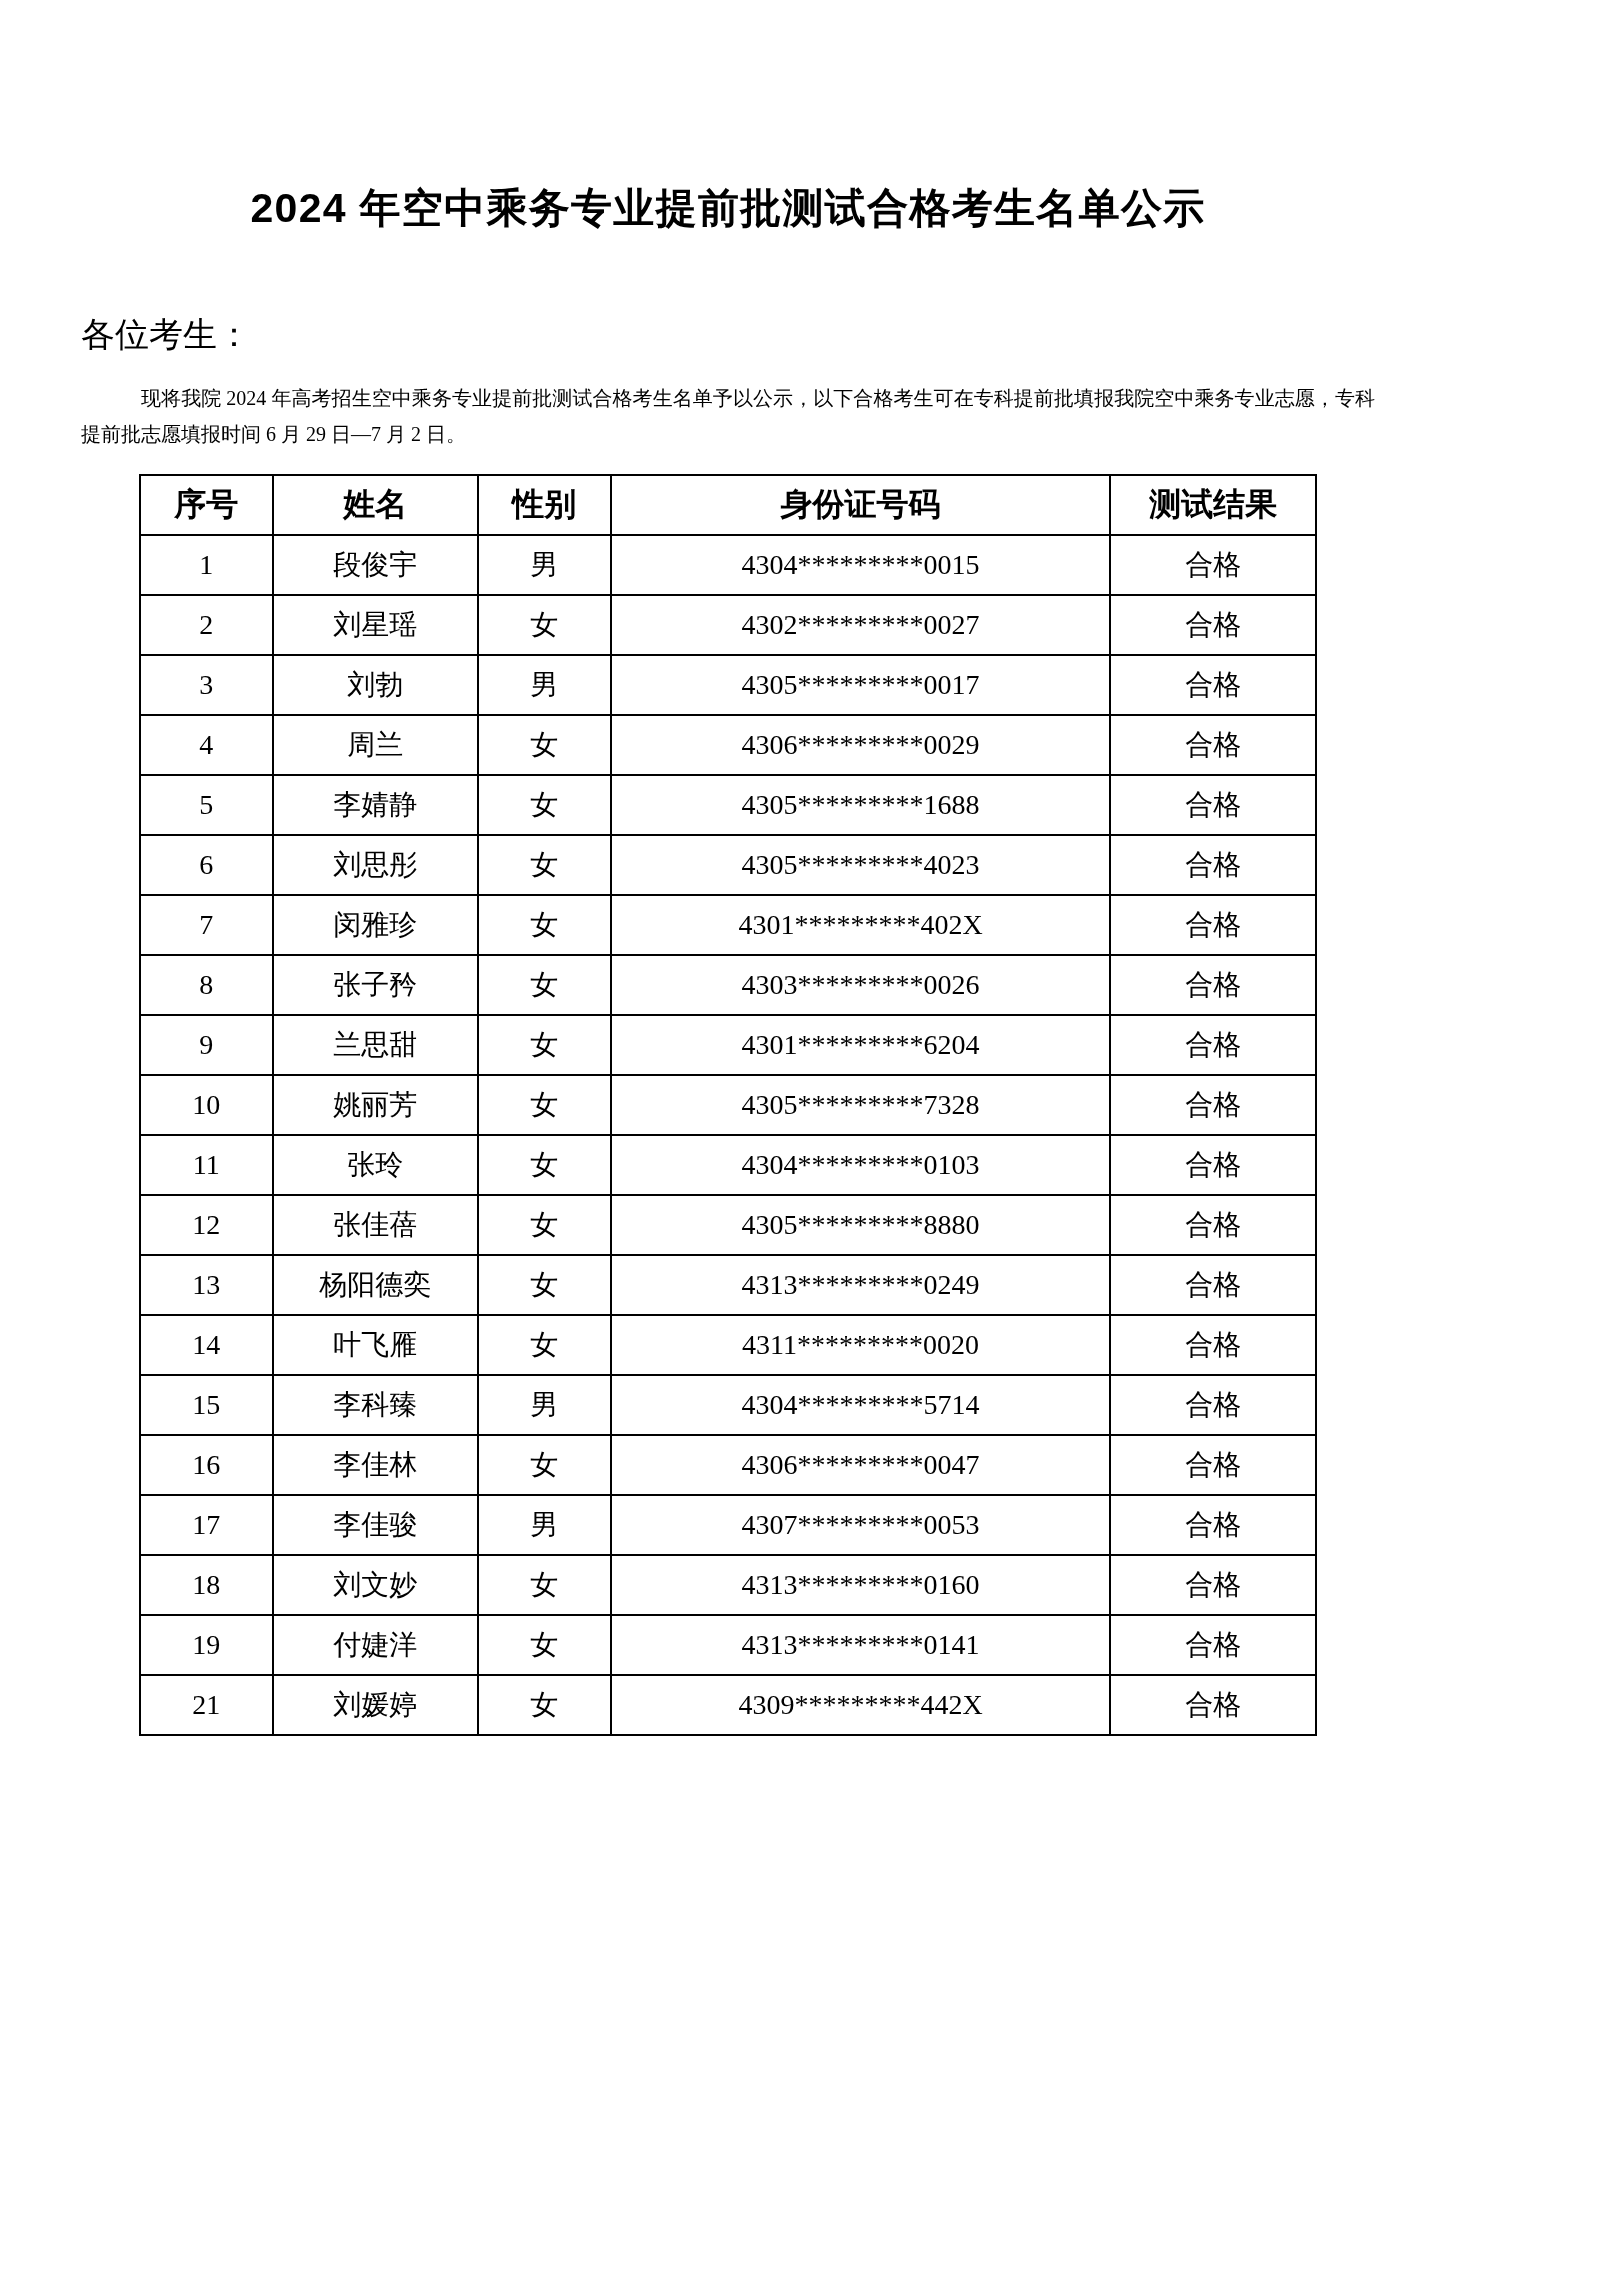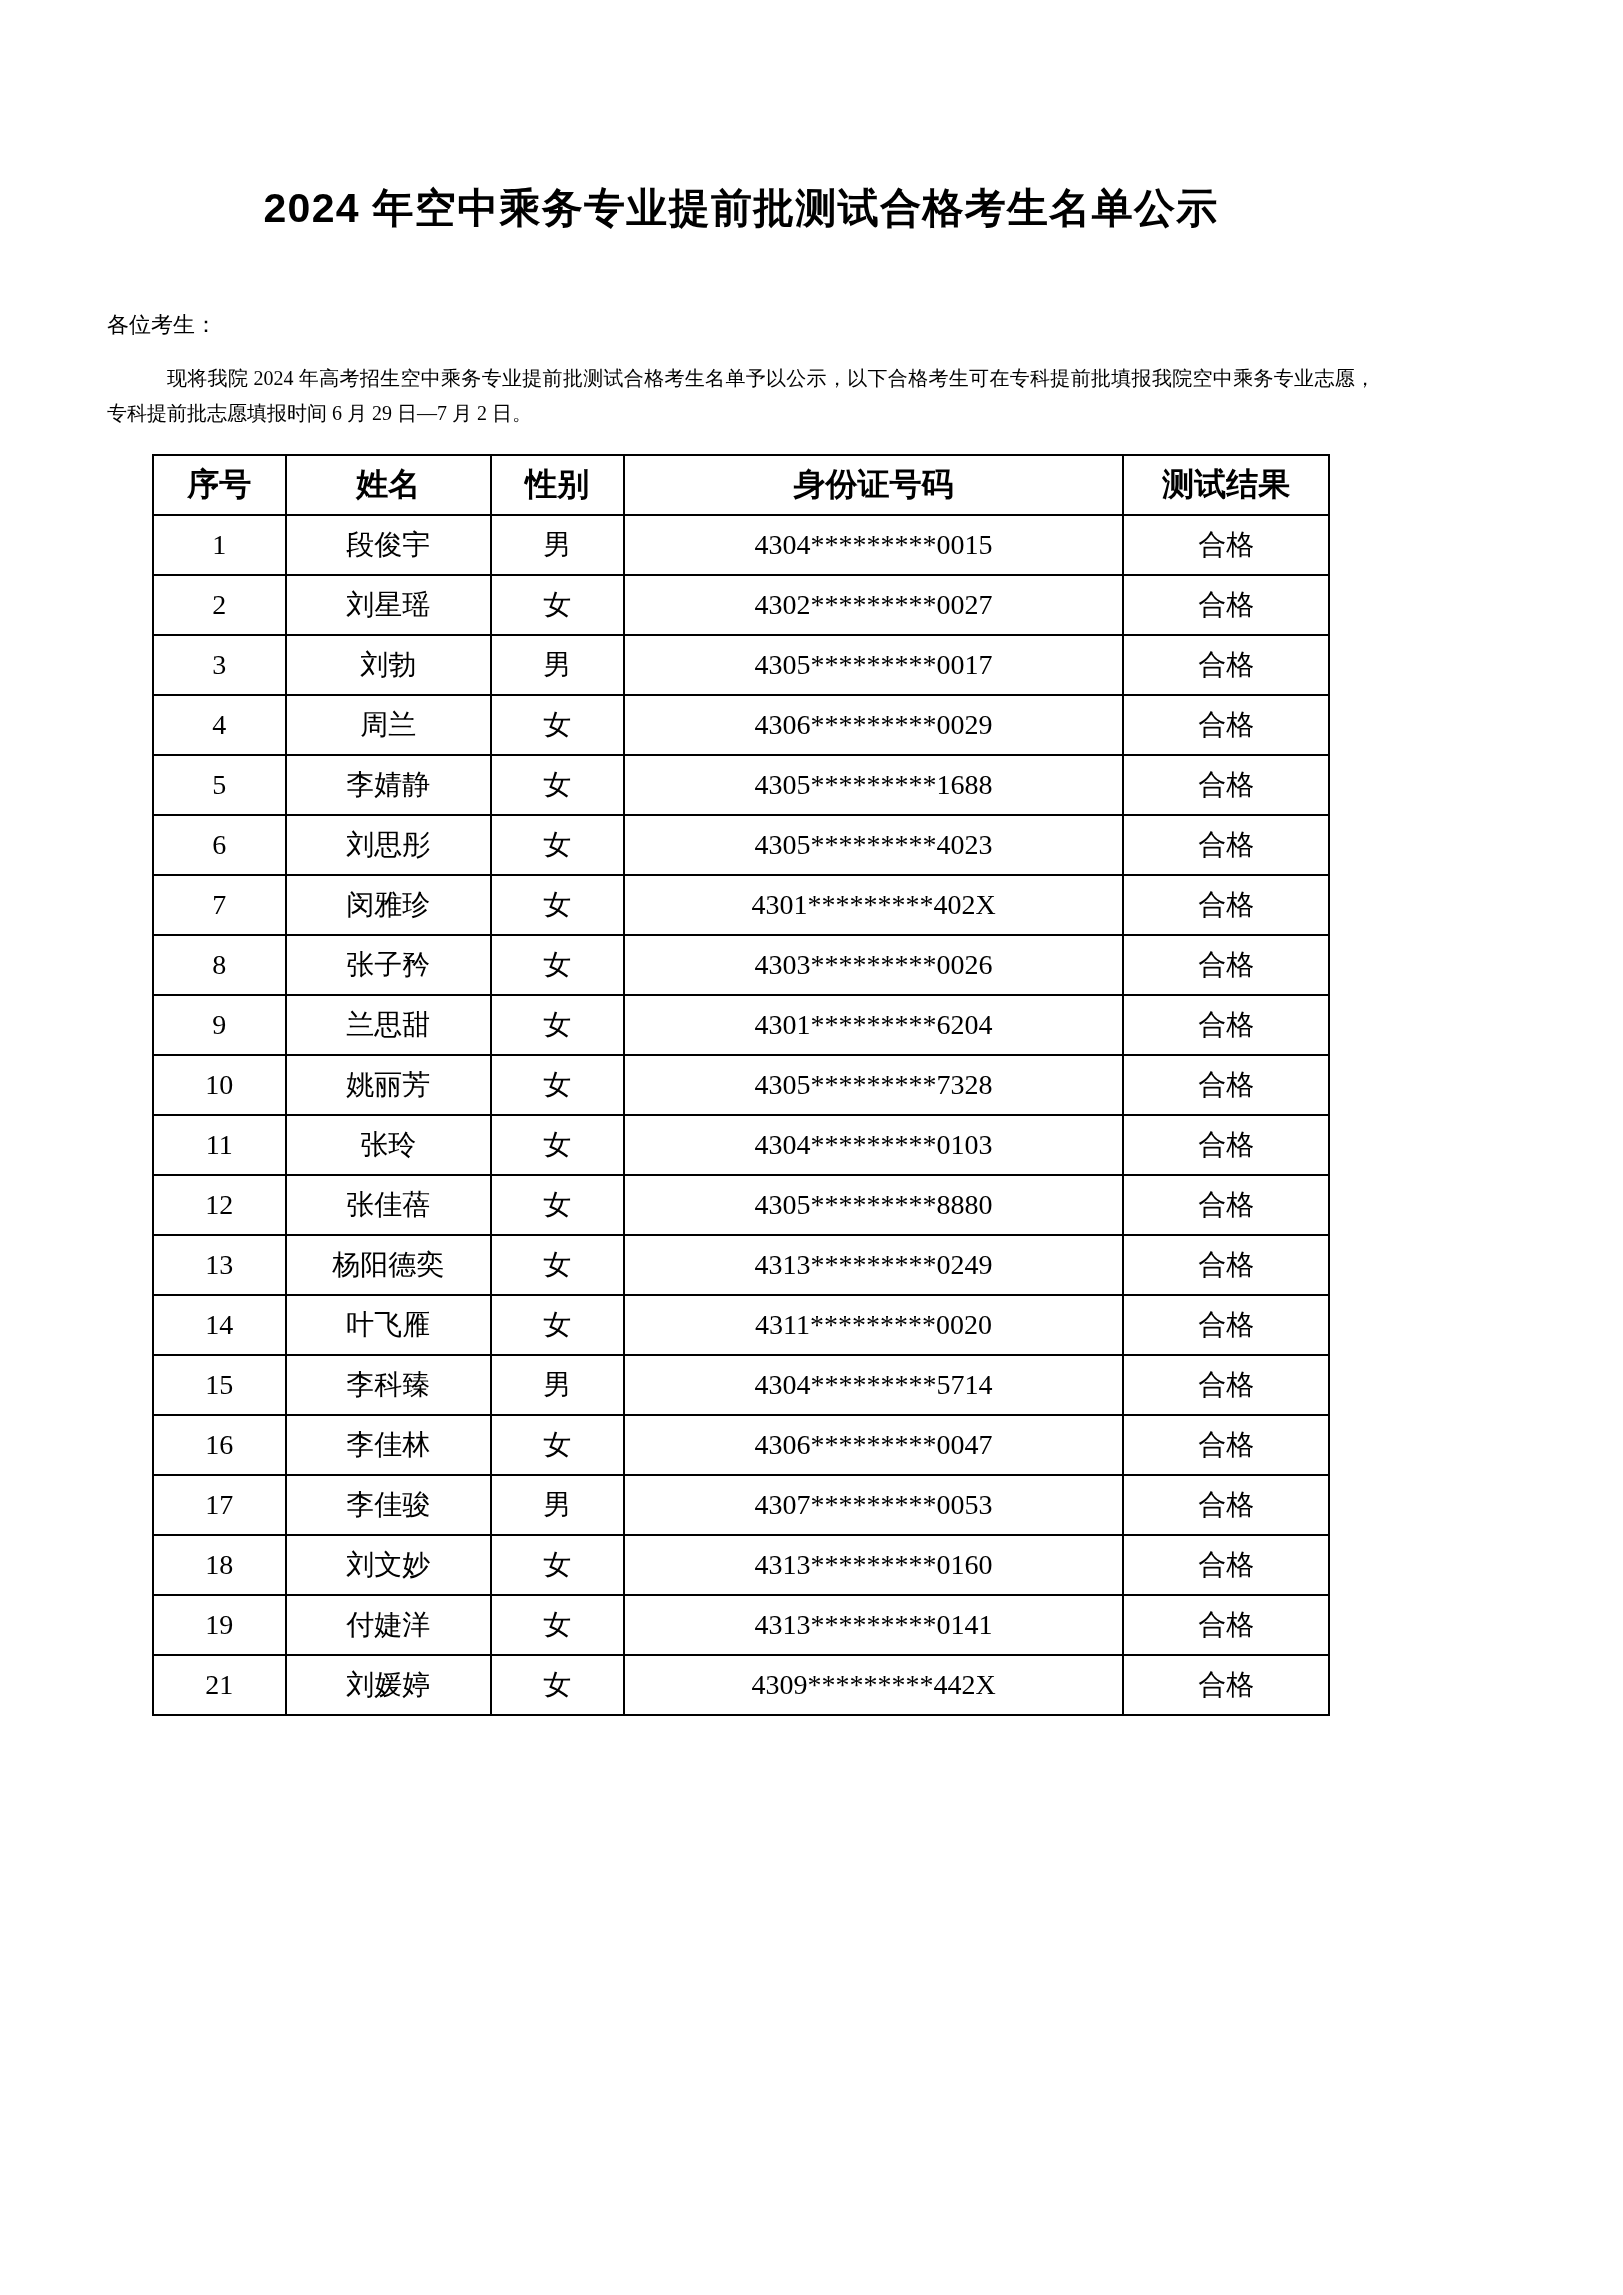--- a/index.html
+++ b/index.html
@@ -10,33 +10,33 @@
   body {
     width: 1623px;
     height: 2295px;
     font-family: "Liberation Serif", "DejaVu Serif", serif;
     color: #000000;
   }
   .page {
     box-sizing: border-box;
     width: 1571px;
     min-height: 2295px;
-    padding: 183px 196px 0 107px;
+    padding: 183px 196px 0 81px;
   }
   .doc-title {
     text-align: center;
     font-family: "Liberation Sans", "DejaVu Sans", sans-serif;
     font-weight: bold;
     font-size: 41px;
     letter-spacing: 1.3px;
     margin: 0 0 72px 0;
     line-height: 1.25;
   }
   .salutation {
-    font-size: 22px;
+    font-size: 34px;
     line-height: 1.7;
     margin: 0 0 17px 0;
   }
   .body-paragraph {
     font-size: 20px;
     line-height: 1.78;
     text-align: justify;
     text-justify: inter-ideograph;
     text-indent: 60px;
     margin: 0 0 22px 0;

